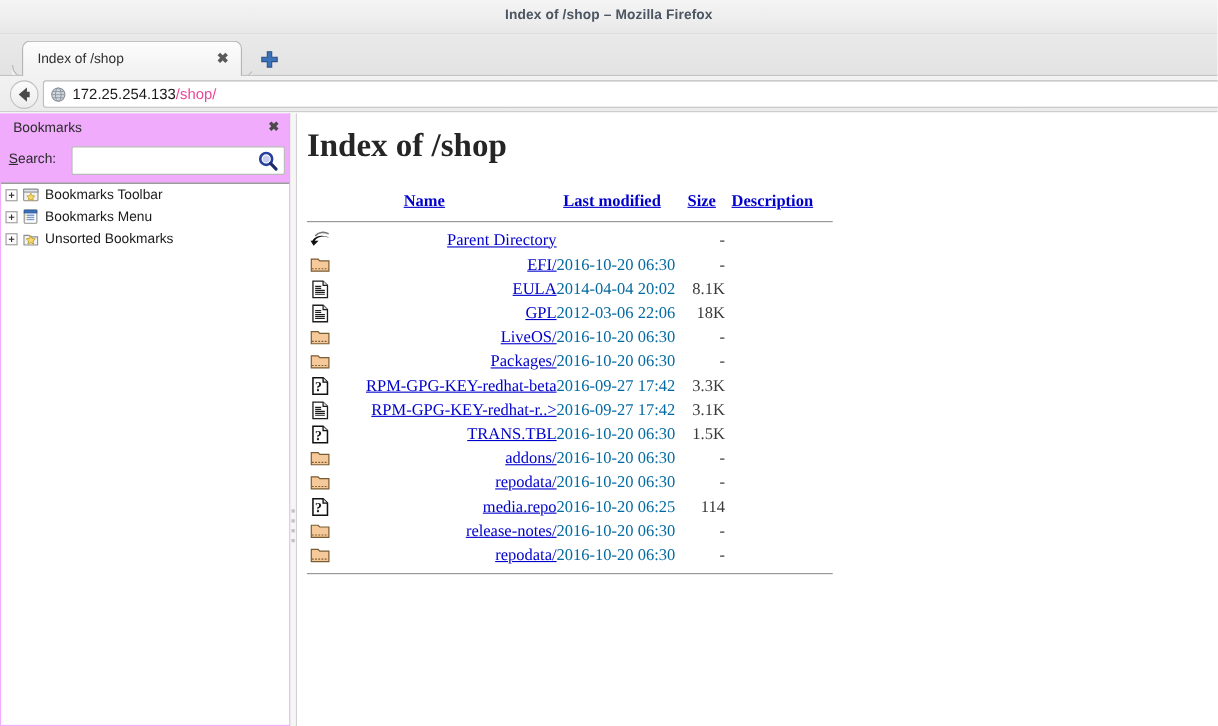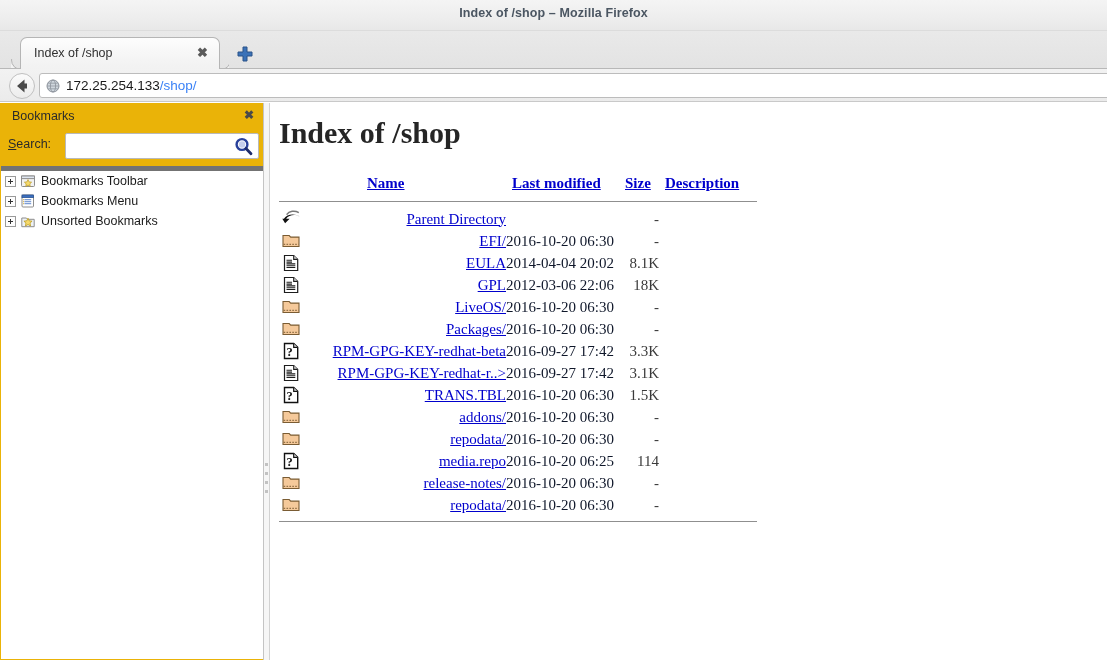--- a/index.html
+++ b/index.html
@@ -76,26 +76,26 @@
   #urlbar {
     position:absolute; left:39px; top:4px; right:-2px; height:25px;
     background:#ffffff; border:1px solid #bcbcbc;
     border-radius:3px 0 0 3px;
   }
   #url-favicon { position:absolute; left:6px; top:5px; width:14px; height:14px; }
   #url-text {
     position:absolute; left:26px; top:4px;
     font-size:13.5px; color:#1a1a1a; white-space:nowrap;
   }
-  #url-text .path { color:#3b82f6; }
+  #url-text .path { color:#ec4899; }
 
   
   #sidebar {
     position:absolute; left:0; top:103px; width:264px; height:557px;
-    background:#eab308;
+    background:#f0abfc;
     border-right:1px solid #c4c4c4;
   }
   #sb-header {
     position:absolute; left:0; top:0; width:264px; height:25px;
   }
   #sb-title {
     position:absolute; left:12px; top:6px; font-size:12.5px; color:#2b2b2b;
   }
   #sb-close {
     position:absolute; right:7px; top:4px; width:16px; height:16px;
@@ -114,21 +114,21 @@
   #sb-search-input {
     position:absolute; left:4px; top:3px; width:160px; height:18px;
     border:none; outline:none; background:transparent;
     font-family:"Liberation Sans", sans-serif; font-size:12.5px; color:#222;
   }
   #sb-search-icon {
     position:absolute; right:4px; top:2px; width:21px; height:21px; cursor:pointer;
   }
   #sb-tree {
     position:absolute; left:1px; top:63px; width:262px; height:493px;
-    background:#ffffff; border-top:5px solid #737373;
+    background:#ffffff; border-top:1px solid #737373;
   }
   .tree-row {
     position:relative; height:20px; padding-left:4px;
     display:flex; align-items:center; cursor:pointer;
   }
   .twisty {
     width:11px; height:11px; flex:0 0 11px;
     border:1px solid #9a9a9a; background:#fdfdfd;
     position:relative; margin-right:4px; cursor:pointer;
   }
@@ -176,21 +176,21 @@
   .col-date   { width:119px; }
   .col-size   { width:40px; text-align:right; padding-right:6px !important; }
   .col-desc   { width:92px; }
   th.col-name   { padding-left:88px !important; }
   th.col-date   { padding-left:6px !important; }
   th.col-size   { text-align:left; padding-right:0 !important; }
   .ruler td { padding:0 !important; }
   .ruler hr {
     border:none; border-top:1px solid #8f8f8f; margin:5px 0 6px 0; height:0;
   }
-  .cell-date { color:#0f172a; }
+  .cell-date { color:#0369a1; }
   .cell-size { color:#3a3a3a; }
   .icon-cell { padding-left:2px !important; }
   .fi { display:inline-block; width:20px; height:20px; vertical-align:middle; }
 </style>
 </head>
 <body>
 
 <div id="window">
 
   <div id="titlebar">

